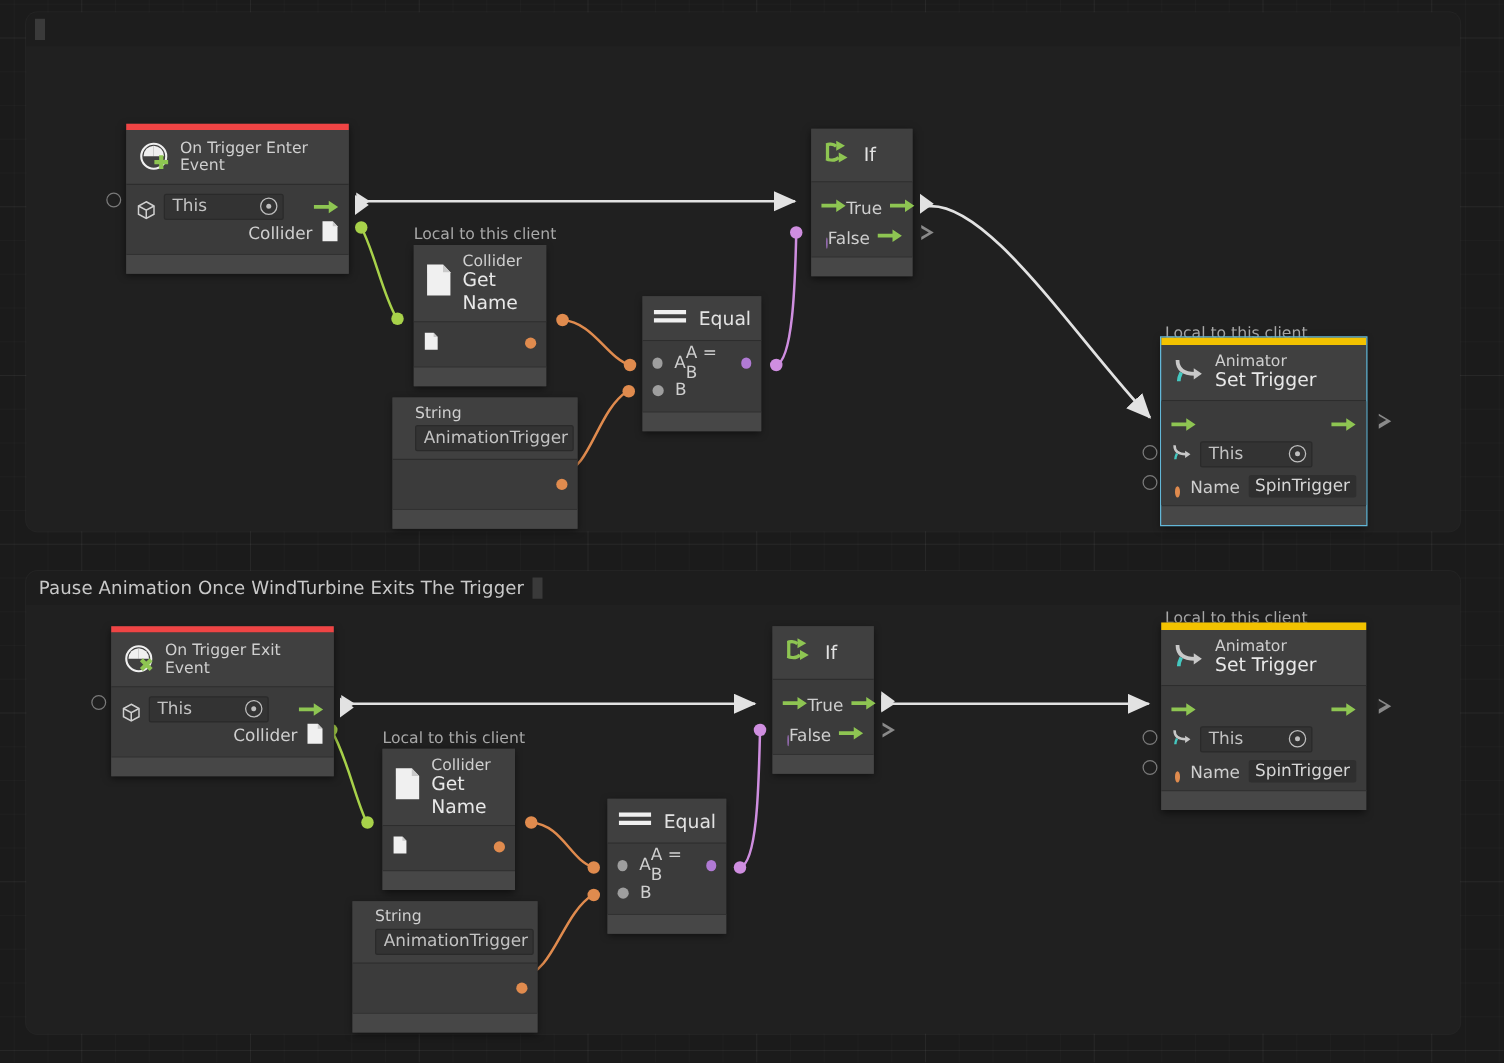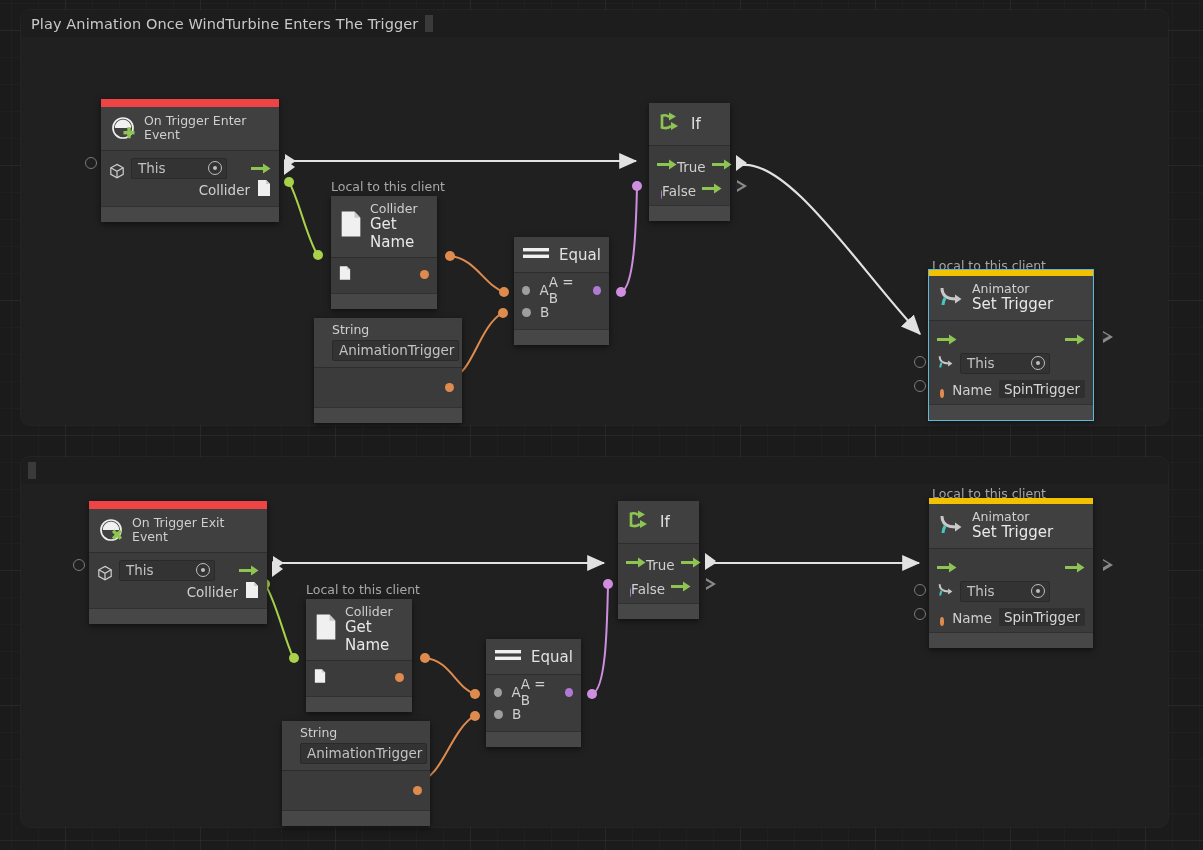--- a/index.html
+++ b/index.html
@@ -49,21 +49,21 @@
     position:absolute;
     background:#3b3b3b;
     box-shadow:0 2px 6px rgba(0,0,0,.55);
   }
   .node .titlebar{
     background:#404040;
     display:flex;align-items:center;
     padding:7px 10px 7px 9px;gap:8px;
     border-bottom:1px solid #2d2d2d;
   }
-  .node.accent-top{border-top:8px solid #ef4444;}
+  .node.accent-top{border-top:5px solid #ef4444;}
   .node.accent-yellow{border-top:6px solid #f2c200;}
   .node.selected{outline:1.5px solid #63b7d8;outline-offset:0px;}
   .title-txt{display:flex;flex-direction:column;line-height:1.15;}
   .t-sub{color:#cfcfcf;font-size:12.5px;}
   .t-main{color:#e8e8e8;font-size:15px;}
   .t-one{color:#e2e2e2;font-size:15px;}
   .node .body{
     background:#3b3b3b;padding:4px 0 5px 0;position:relative;
   }
   .node .footer{
@@ -124,27 +124,27 @@
   .arrow-green{width:20px;height:13px;}
   .file-ico{width:14px;height:18px;}
 </style>
 </head>
 <body>
 
 <div id="canvas"></div>
 
 <div class="group" id="g1" style="left:21px;top:10px;width:1147px;height:415px;">
   <div class="group-header">
-    <span class="group-title">Play Animation Once WindTurbine Enters The Trigger</span>
     <span class="group-caret"></span>
   </div>
 </div>
 
 <div class="group" id="g2" style="left:21px;top:457px;width:1147px;height:370px;">
   <div class="group-header">
+    <span class="group-title">Pause Animation Once WindTurbine Exits The Trigger</span>
     <span class="group-caret"></span>
   </div>
 </div>
 
 <svg id="wires" width="1203" height="850">
   <defs>
     <marker id="ah-white" markerWidth="10" markerHeight="10" refX="8.4" refY="4" orient="auto">
       <path d="M0,0 L9,4 L0,8 z" fill="#e2e2e2"></path>
     </marker>
   </defs>

